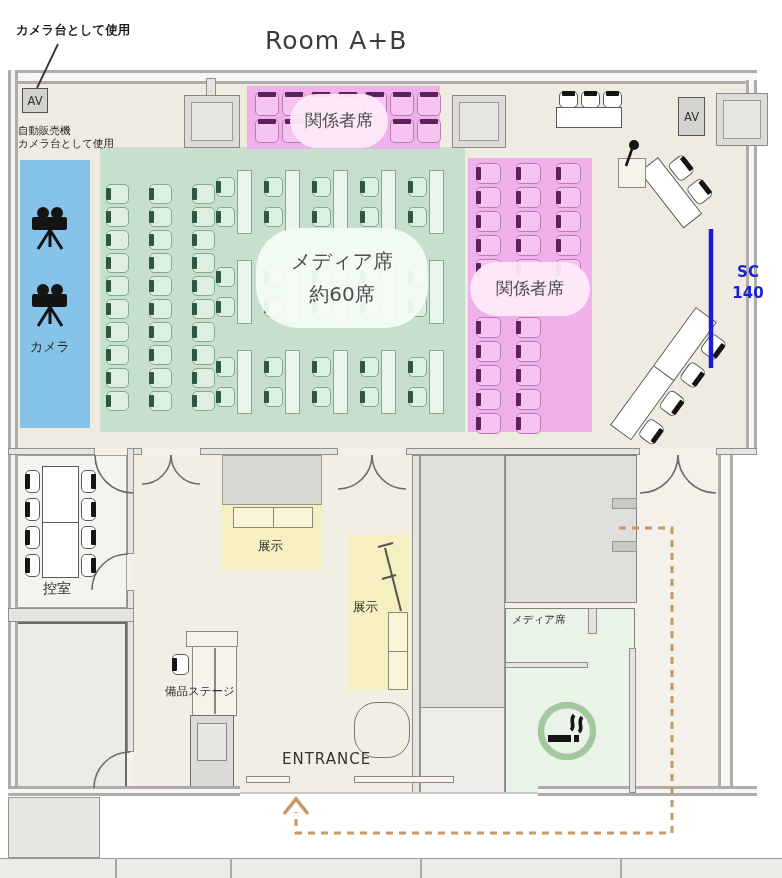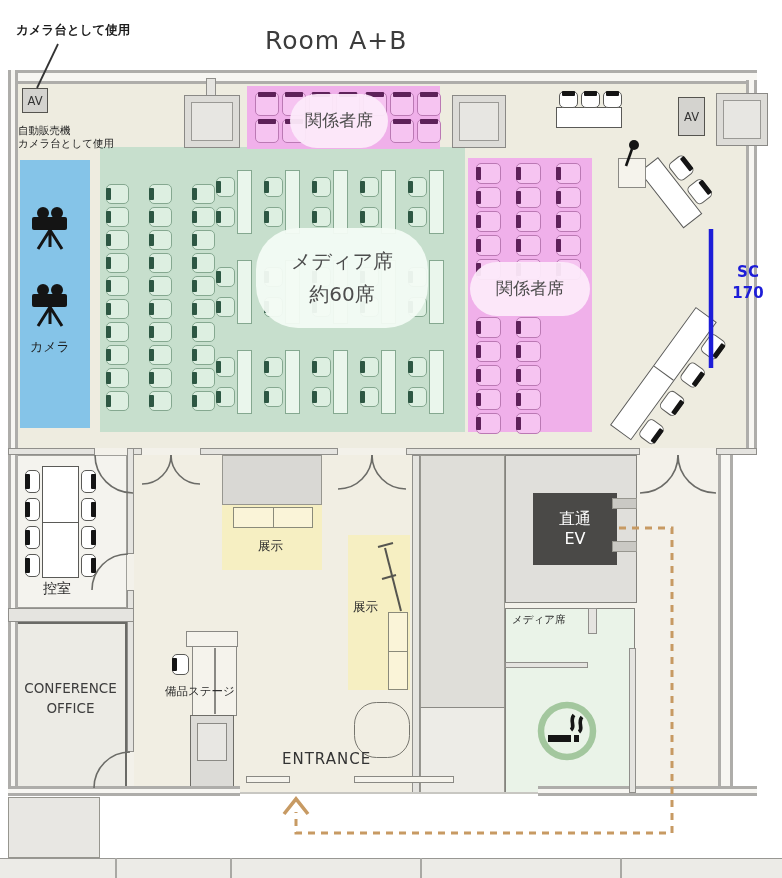--- a/index.html
+++ b/index.html
@@ -98,24 +98,20 @@
     </div>
 
   <div class="roombox" style="left:16px;top:455px;width:111px;height:153px;background:#f4f3ee;border:1px solid #a09f9a;"></div>
   <div class="roombox" style="left:14px;top:622px;width:113px;height:166px;background:#ecebe5;border:2px solid #6a6a66;"></div>
 
   <div class="grayblock" style="left:222px;top:455px;width:100px;height:50px;background:#d9d8d4;"></div>
   <div class="grayblock" style="left:420px;top:455px;width:85px;height:338px;background:#dfded9;"></div>
   <div class="grayblock" style="left:420px;top:707px;width:85px;height:86px;background:#edece7;border-top:1.5px solid #8b8a85;"></div>
 
   <div class="grayblock" style="left:505px;top:455px;width:132px;height:148px;background:#e0dfdb;border:1.5px solid #84837e;"></div>
-  <div class="abs" style="left:533px;top:493px;width:84px;height:72px;background:#4a4947;z-index:25;display:flex;flex-direction:column;align-items:center;justify-content:center;color:#fff;font-size:16px;line-height:20px;">
-    <span>直通</span>
-    <span>EV</span>
-  </div>
   <div class="grayblock" style="left:612px;top:498px;width:25px;height:11px;background:#cac9c4;z-index:26;"></div>
   <div class="grayblock" style="left:612px;top:541px;width:25px;height:11px;background:#cac9c4;z-index:26;"></div>
 
   <div class="roombox" style="left:505px;top:608px;width:130px;height:185px;background:#eaf3e8;border:1.5px solid #84837e;"></div>
   <div class="wall" style="left:588px;top:608px;width:9px;height:26px;z-index:33;"></div>
   <div class="wall" style="left:505px;top:662px;width:83px;height:6px;z-index:33;"></div>
   <div class="wall" style="left:629px;top:648px;width:7px;height:145px;z-index:33;"></div>
 
   <div class="whitebar" style="left:186px;top:631px;width:52px;height:16px;z-index:20;"></div>
   <div class="whitebar" style="left:192px;top:646px;width:45px;height:70px;z-index:19;"></div>
@@ -576,26 +572,22 @@
 
   <div class="lbl" style="left:16px;top:22px;font-size:12.5px;font-weight:600;color:#1c1c1c;">カメラ台として使用</div>
   <div class="lbl" style="left:265px;top:26px;font-size:25px;color:#3c3c3c;letter-spacing:1px;">Room A+B</div>
   <div class="lbl" style="left:18px;top:124px;font-size:10.5px;line-height:13px;color:#222;">
     <div>自動販売機</div>
     <div>カメラ台として使用</div>
   </div>
   <div class="lbl" style="left:30px;top:338px;font-size:13px;color:#1d1d1d;">カメラ</div>
   <div class="lbl" style="left:722px;top:262px;width:52px;text-align:center;font-size:15px;font-weight:bold;line-height:21px;color:#1d1dd8;">
     <div>SC</div>
-    <div>170</div>
+    <div>140</div>
   </div>
   <div class="lbl" style="left:43px;top:580px;font-size:14px;">控室</div>
-  <div class="lbl" style="left:14px;top:678px;width:113px;text-align:center;font-size:13.5px;line-height:20px;color:#3d3d3d;">
-    <div>CONFERENCE</div>
-    <div>OFFICE</div>
-  </div>
   <div class="lbl" style="left:165px;top:684px;font-size:11.5px;">備品ステージ</div>
   <div class="lbl" style="left:258px;top:538px;font-size:12.5px;">展示</div>
   <div class="lbl" style="left:353px;top:599px;font-size:12.5px;">展示</div>
   <div class="lbl" style="left:282px;top:750px;font-size:15px;letter-spacing:1px;color:#333;">ENTRANCE</div>
   <div class="lbl" style="left:512px;top:613px;font-size:10.5px;">メディア席</div>
 
 </div>
 
 </body></html>

